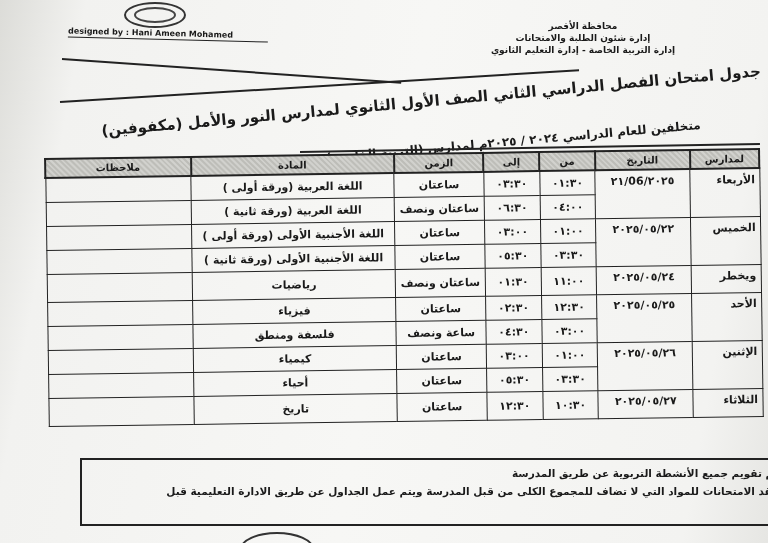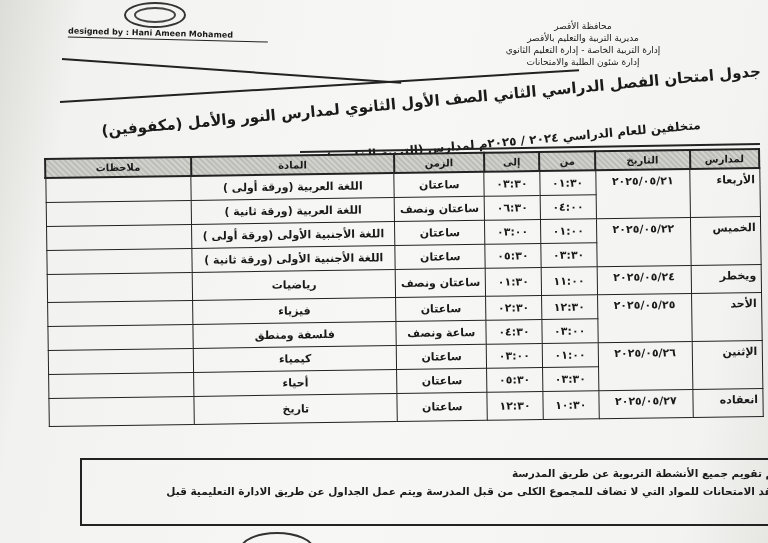--- a/index.html
+++ b/index.html
@@ -19,21 +19,21 @@
     display:flex; align-items:center; justify-content:center;
   }
   .logo-inner { width:38px; height:12px; border:2px solid #444; border-radius:50%; }
   .designer {
     position:absolute; left:68px; top:29px; width:200px;
     font-size:8px; font-weight:bold; direction:ltr;
     border-bottom:1.5px solid #222; transform:rotate(1.5deg); padding-bottom:1px;
   }
   .dir-block {
     position:absolute; right:70px; top:20px; width:230px;
-    direction:rtl; text-align:center; font-size:9px; font-weight:normal; line-height:12px;
+    direction:rtl; text-align:center; font-size:9px; font-weight:bold; line-height:12px;
   }
   .dir-block div { white-space:nowrap; }
   .rule1 { position:absolute; left:62px; top:58px; width:340px; height:0; border-top:2px solid #222; transform:rotate(4deg); transform-origin:left; }
   .title1 {
     position:absolute; left:60px; top:62px; width:700px;
     direction:rtl; text-align:right; font-size:15px; font-weight:bold;
     transform:rotate(-5.2deg); transform-origin:right top; white-space:nowrap;
   }
   .title2 {
     position:absolute; left:150px; top:118px; width:550px;
@@ -71,23 +71,22 @@
 
 <div class="paper">
 
   <div class="logo">
       <div class="logo-inner"></div>
     </div>
   <div class="designer">designed by : Hani Ameen Mohamed</div>
 
   <div class="dir-block">
     <div>محافظة الأقصر</div>
-    <div>مديرية التربية والتعليم بالأقصر</div>
+    <div>إدارة شئون الطلبة والامتحانات</div>
     <div>إدارة التربية الخاصة - إدارة التعليم الثانوي</div>
-    <div>إدارة شئون الطلبة والامتحانات</div>
   </div>
 
   <div class="rule1"></div>
   <div class="title1">جدول امتحان الفصل الدراسي الثاني الصف الأول الثانوي لمدارس النور والأمل (مكفوفين)</div>
   <div class="rule2"></div>
   <div class="title2">متخلفين للعام الدراسي ٢٠٢٤ / ٢٠٢٥م لمدارس   (التربية الخاصة )</div>
   <div class="rule3"></div>
 
   <table class="sched">
     <thead>
@@ -98,21 +97,21 @@
         <th style="width:48px">إلى</th>
         <th style="width:80px">الزمن</th>
         <th style="width:195px">المادة</th>
         <th>ملاحظات</th>
       </tr>
     </thead>
     <tbody>
 
       <tr>
         <td class="day" rowspan="2">الأربعاء</td>
-        <td class="date" rowspan="2">٢٠٢٥/٠٥/٢١</td>
+        <td class="date" rowspan="2">٢٠٢٥/06/٢١</td>
         <td>٠١:٣٠</td>
         <td>٠٣:٣٠</td>
         <td>ساعتان</td>
         <td class="subject">اللغة العربية (ورقة أولى )</td>
         <td class="notes"></td>
       </tr>
       <tr>
         <td>٠٤:٠٠</td>
         <td>٠٦:٣٠</td>
         <td>ساعتان ونصف</td>
@@ -175,21 +174,21 @@
       </tr>
       <tr>
         <td>٠٣:٣٠</td>
         <td>٠٥:٣٠</td>
         <td>ساعتان</td>
         <td class="subject">أحياء</td>
         <td class="notes"></td>
       </tr>
 
       <tr>
-        <td class="day">انعقاده</td>
+        <td class="day">الثلاثاء</td>
         <td class="date">٢٠٢٥/٠٥/٢٧</td>
         <td>١٠:٣٠</td>
         <td>١٢:٣٠</td>
         <td>ساعتان</td>
         <td class="subject">تاريخ</td>
         <td class="notes"></td>
       </tr>
     </tbody>
   </table>
 

